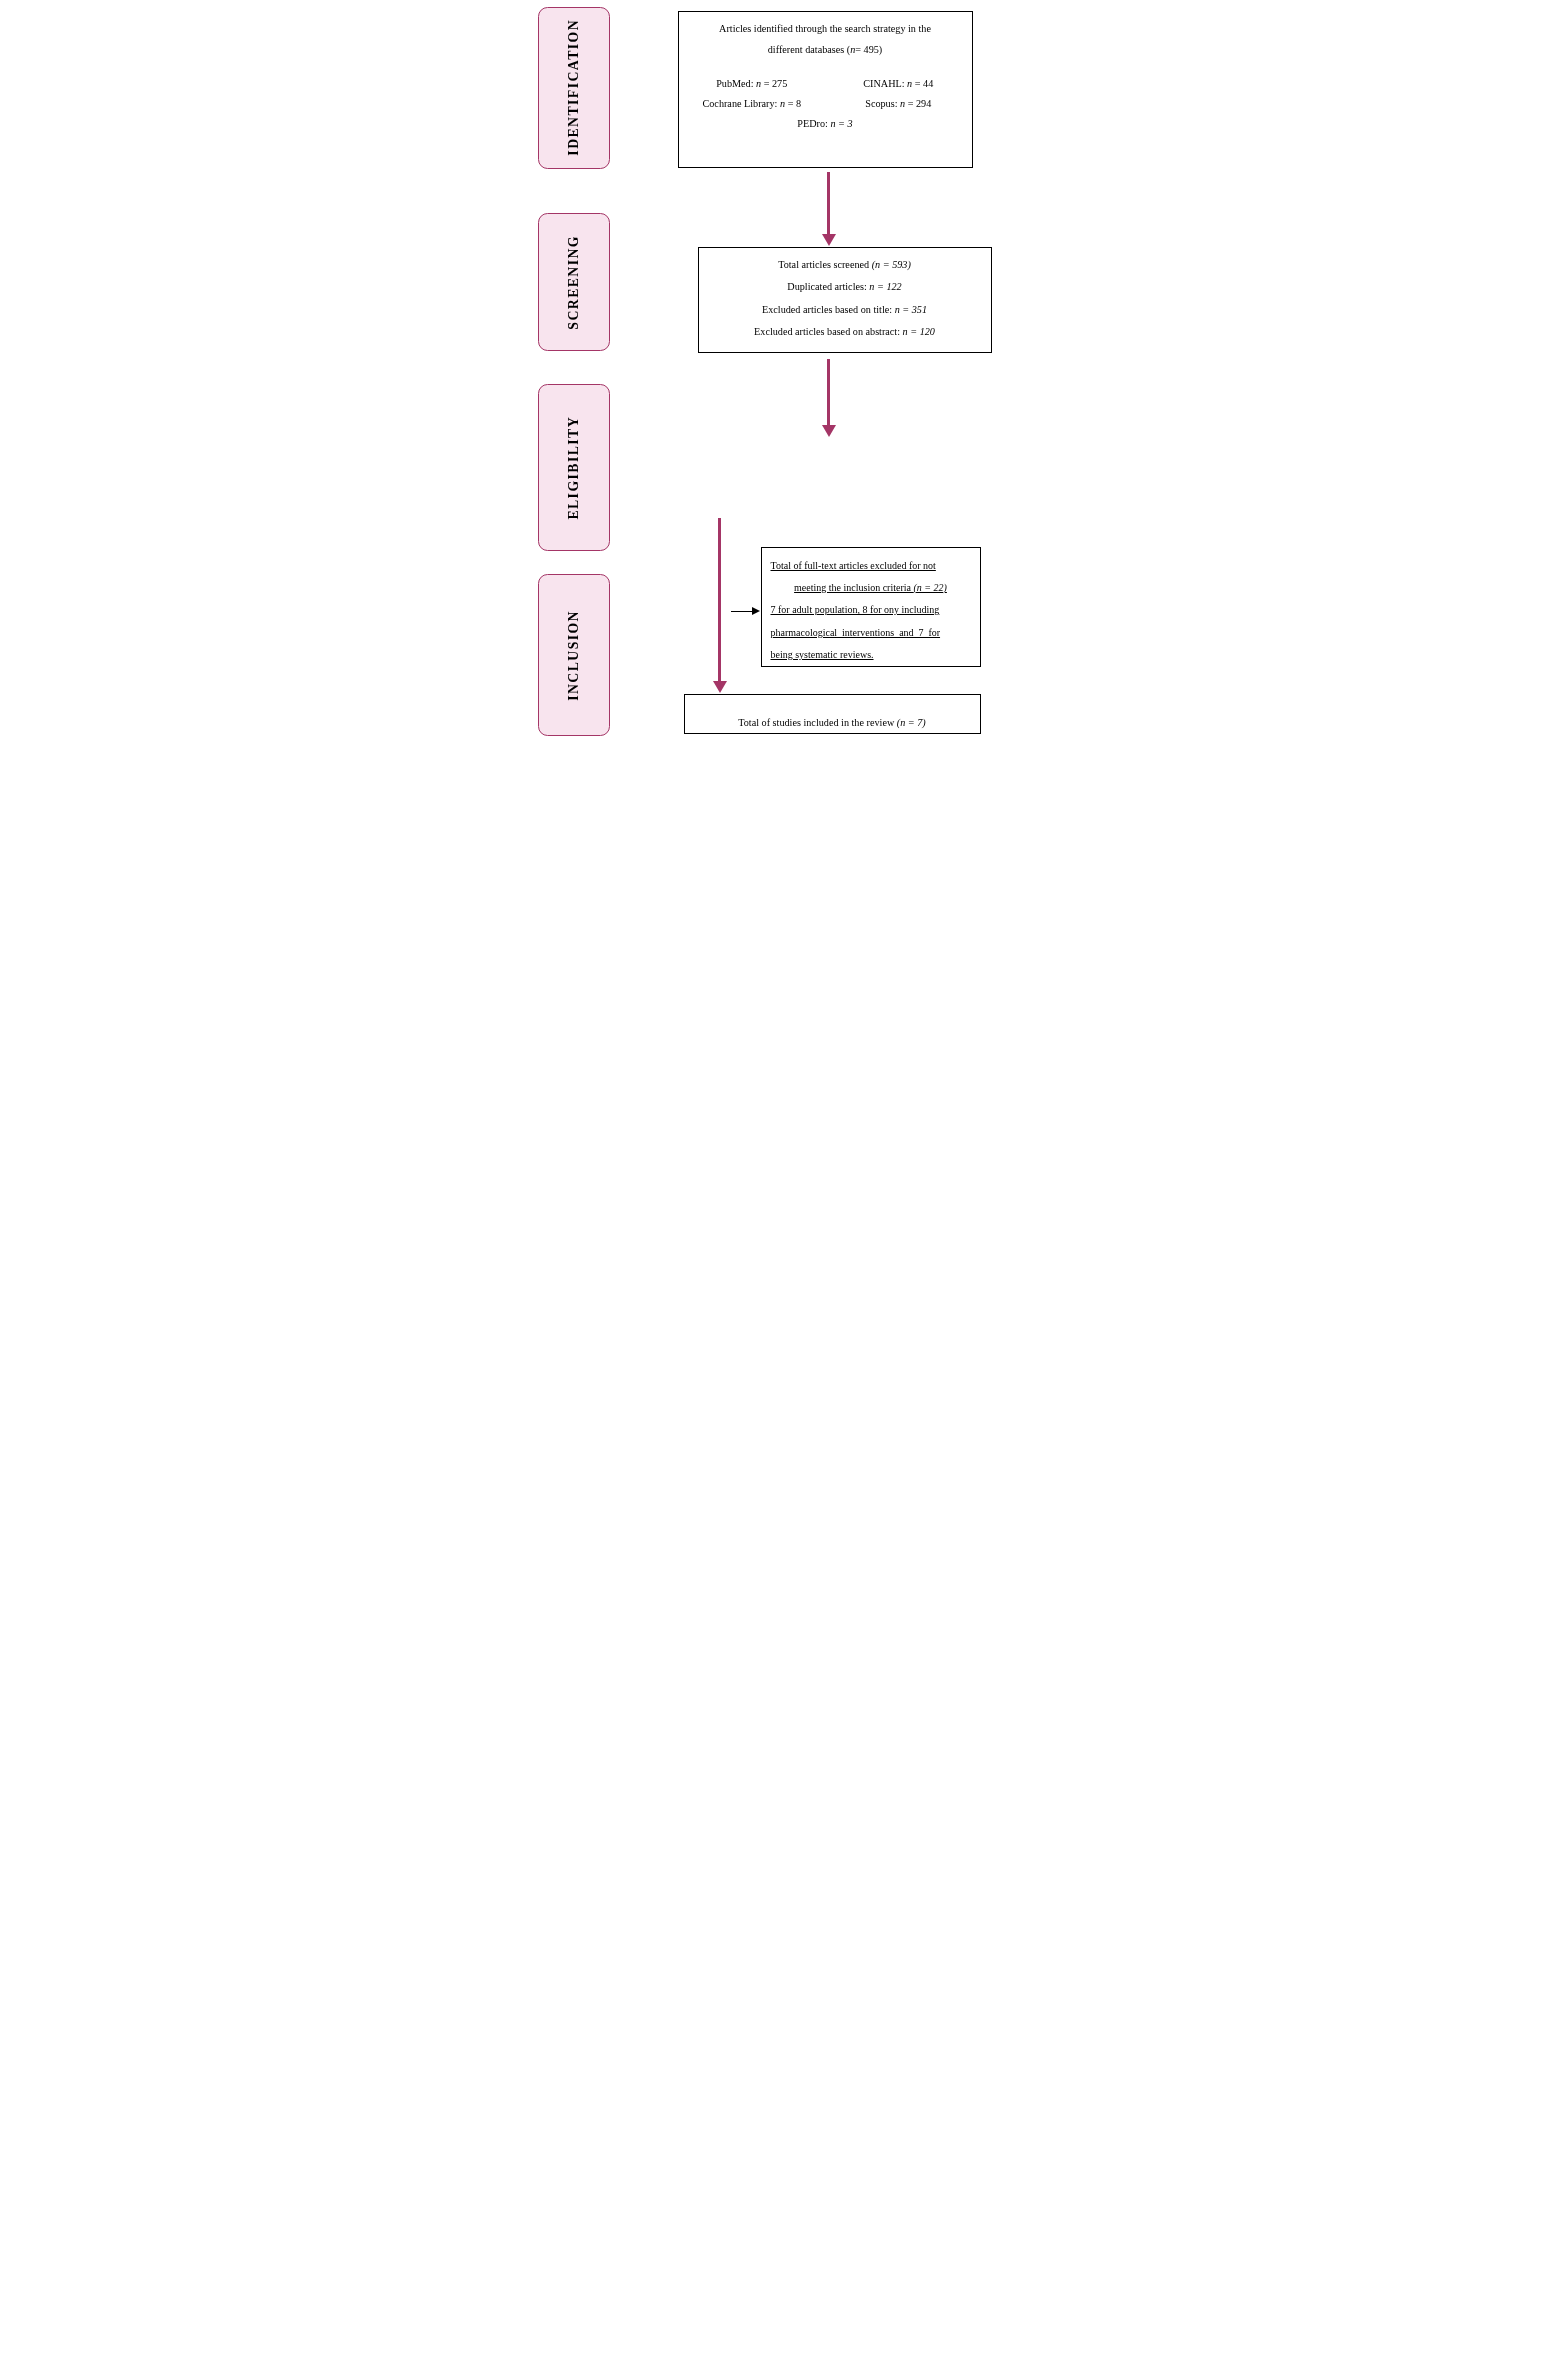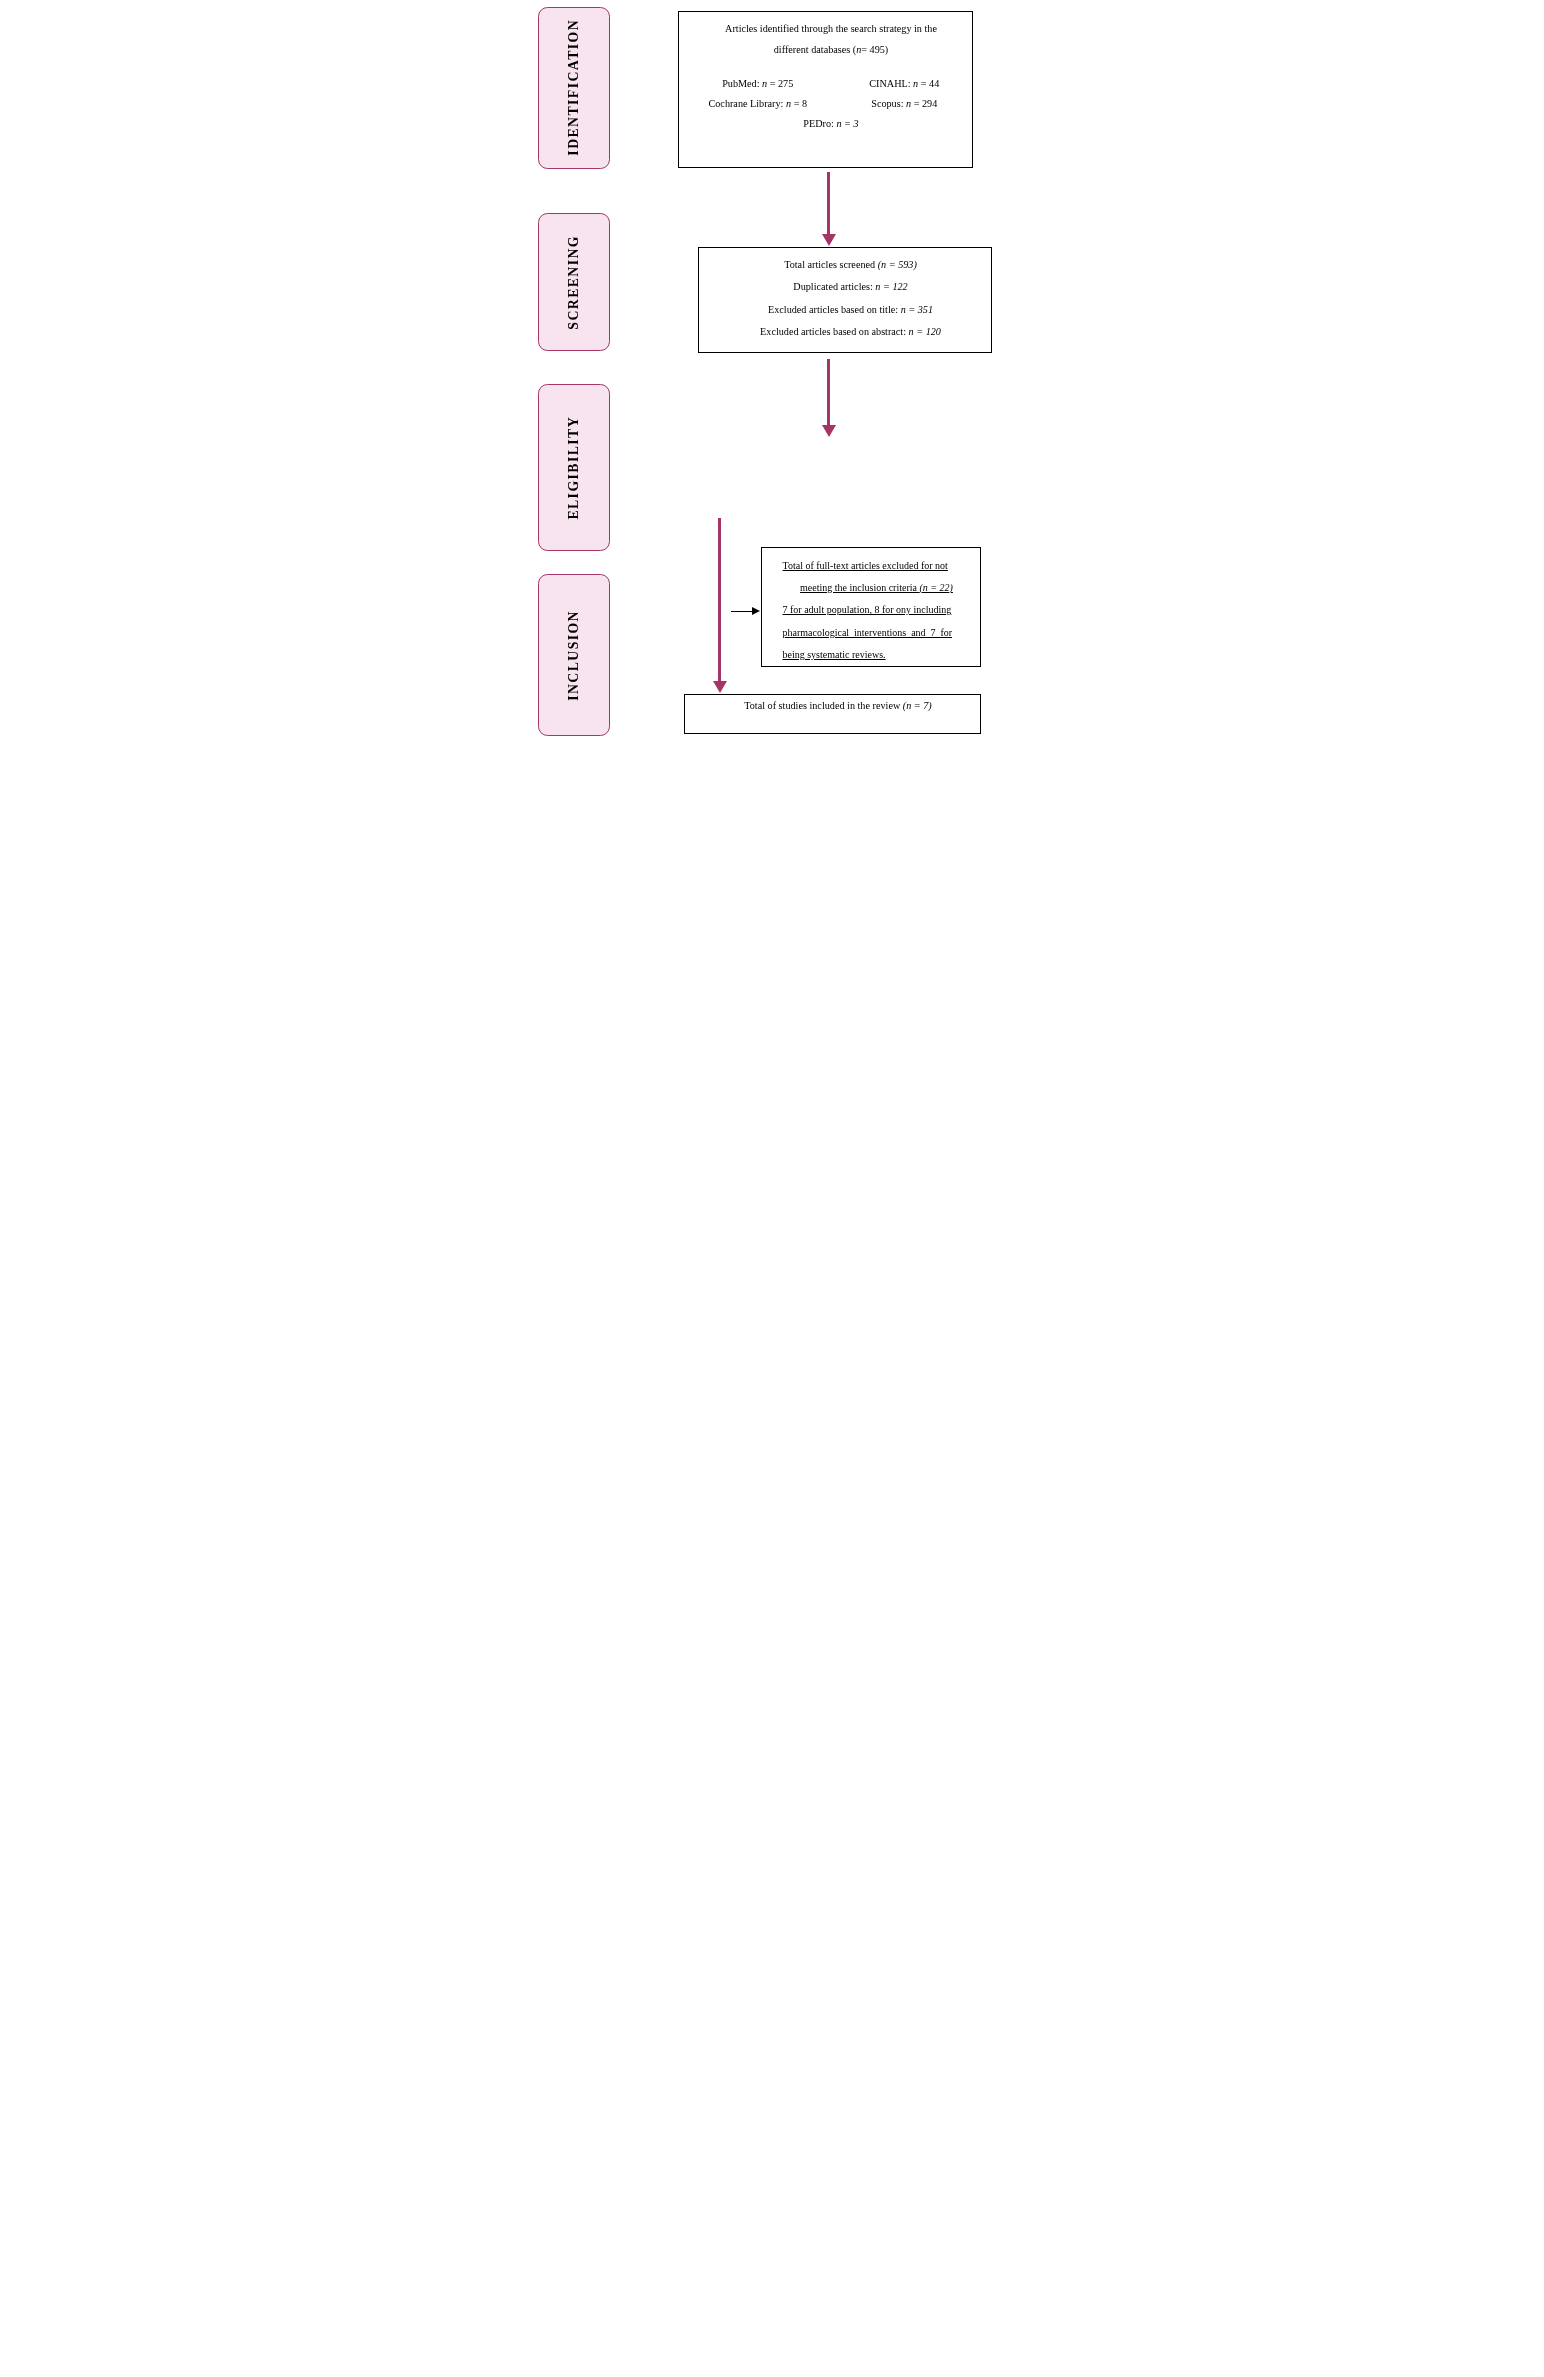--- a/index.html
+++ b/index.html
@@ -49,37 +49,37 @@
   }
 
   
   .fbox{
     position:absolute;
     background:#ffffff;
     border:1.4px solid var(--box-border);
     font-size:10.2px;
     line-height:21px;
   }
-  .rich{white-space:pre-wrap;padding-left:12px;}
+  .rich{white-space:pre-wrap;}
   .c{text-align:center;}
   .it,.rich .it{font-style:italic;}
 
   #bx-identified{left:147px;top:10.5px;width:295px;height:157px;padding-top:6.7px;}
   #bx-identified .counts{margin-top:14.3px;line-height:20px;}
   #bx-identified .row{display:flex;}
   #bx-identified .col{flex:1;text-align:center;}
 
   #bx-screened{left:151px;top:247px;width:294px;height:106px;padding-top:6.2px;line-height:22.3px;margin-left:16px;}
 
   #bx-eligibility{left:146px;top:438px;width:296px;height:69px;padding-top:6.7px;line-height:28.5px;}
 
   #bx-excluded{left:230px;top:547px;width:220px;height:120px;padding:6.7px 9px 0 9px;line-height:22.3px;font-size:10px;text-decoration:underline;}
   #bx-excluded .just{word-spacing:2.4px;}
 
-  #bx-included{left:153px;top:694px;width:297px;height:40px;display:flex;align-items:flex-start;justify-content:center;}
+  #bx-included{left:153px;top:694px;width:297px;height:40px;display:flex;align-items:flex-end;justify-content:center;}
 
   
   .varrow{
     position:absolute;
     width:14.3px;
     display:flex;
     flex-direction:column;
     align-items:center;
   }
   .varrow .shaft{

